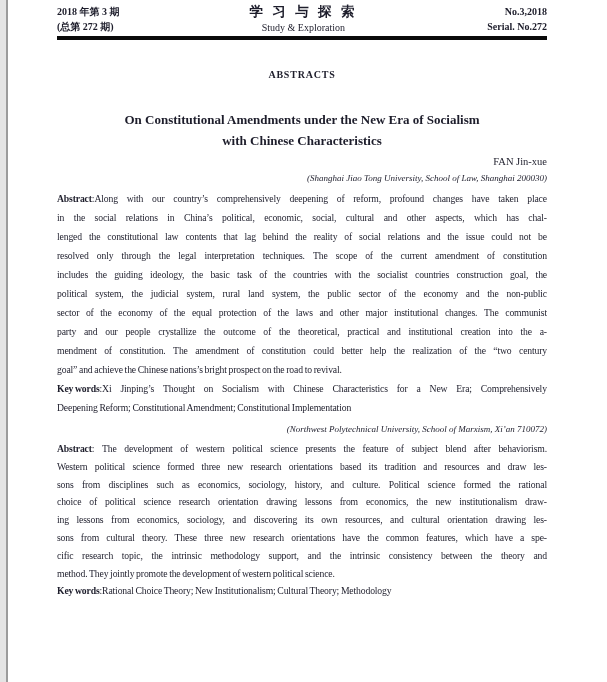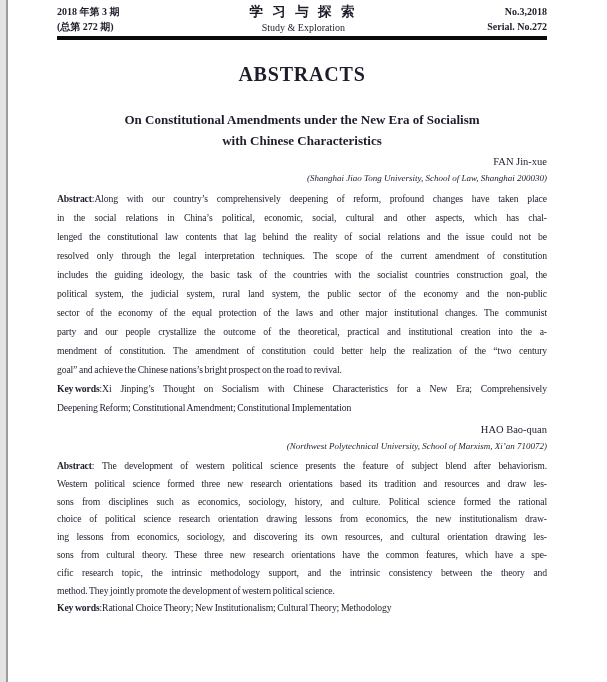--- a/index.html
+++ b/index.html
@@ -21,21 +21,21 @@
   .jheader{display:flex;justify-content:space-between;align-items:flex-start;}
   .h-left{font-size:10px;font-weight:bold;line-height:15px;white-space:nowrap;}
   .h-center{text-align:center;flex:1;}
   .h-center .cn{font-size:13.5px;font-weight:bold;letter-spacing:3px;line-height:16px;font-family:Liberation Serif, serif;}
   .h-center .en{font-size:10px;line-height:13px;margin-top:1px;}
   .h-right{font-size:10px;font-weight:bold;line-height:15px;text-align:right;white-space:nowrap;}
   .bar{height:4px;background:#0a0a0a;margin-top:2px;}
 
   .abstracts{
     margin:25px 0 0 0;text-align:center;
-    font-size:20px;font-weight:bold;letter-spacing:0.8px;line-height:19px;
+    font-size:10px;font-weight:bold;letter-spacing:0.8px;line-height:19px;
   }
 
   .article{margin-top:25px;}
   .article.a2{margin-top:6px;}
   .atitle{margin:0;text-align:center;font-size:13px;font-weight:bold;line-height:21px;}
   .author{text-align:right;font-size:10.5px;margin-top:4px;line-height:14px;}
   .affil{text-align:right;font-style:italic;font-size:9px;margin-top:3px;line-height:12px;}
   .abs{margin-top:5px;}
   .absline{
     font-size:9.7px;line-height:19px;
@@ -263,21 +263,20 @@
           <span>Era;</span>
           <span>Comprehensively</span>
         </div>
         <div class="absline">Deepening Reform; Constitutional Amendment; Constitutional Implementation</div>
       </div>
   </section>
 
   <section class="article a2">
     <h2 class="atitle">
     </h2>
-    <div class="author">HAO Bao-quan</div>
     <div class="affil">(Northwest Polytechnical University, School of Marxism, Xi’an 710072)</div>
     <div class="abs">
         <div class="absline j">
           <span><b>Abstract</b>:</span>
           <span>The</span>
           <span>development</span>
           <span>of</span>
           <span>western</span>
           <span>political</span>
           <span>science</span>

